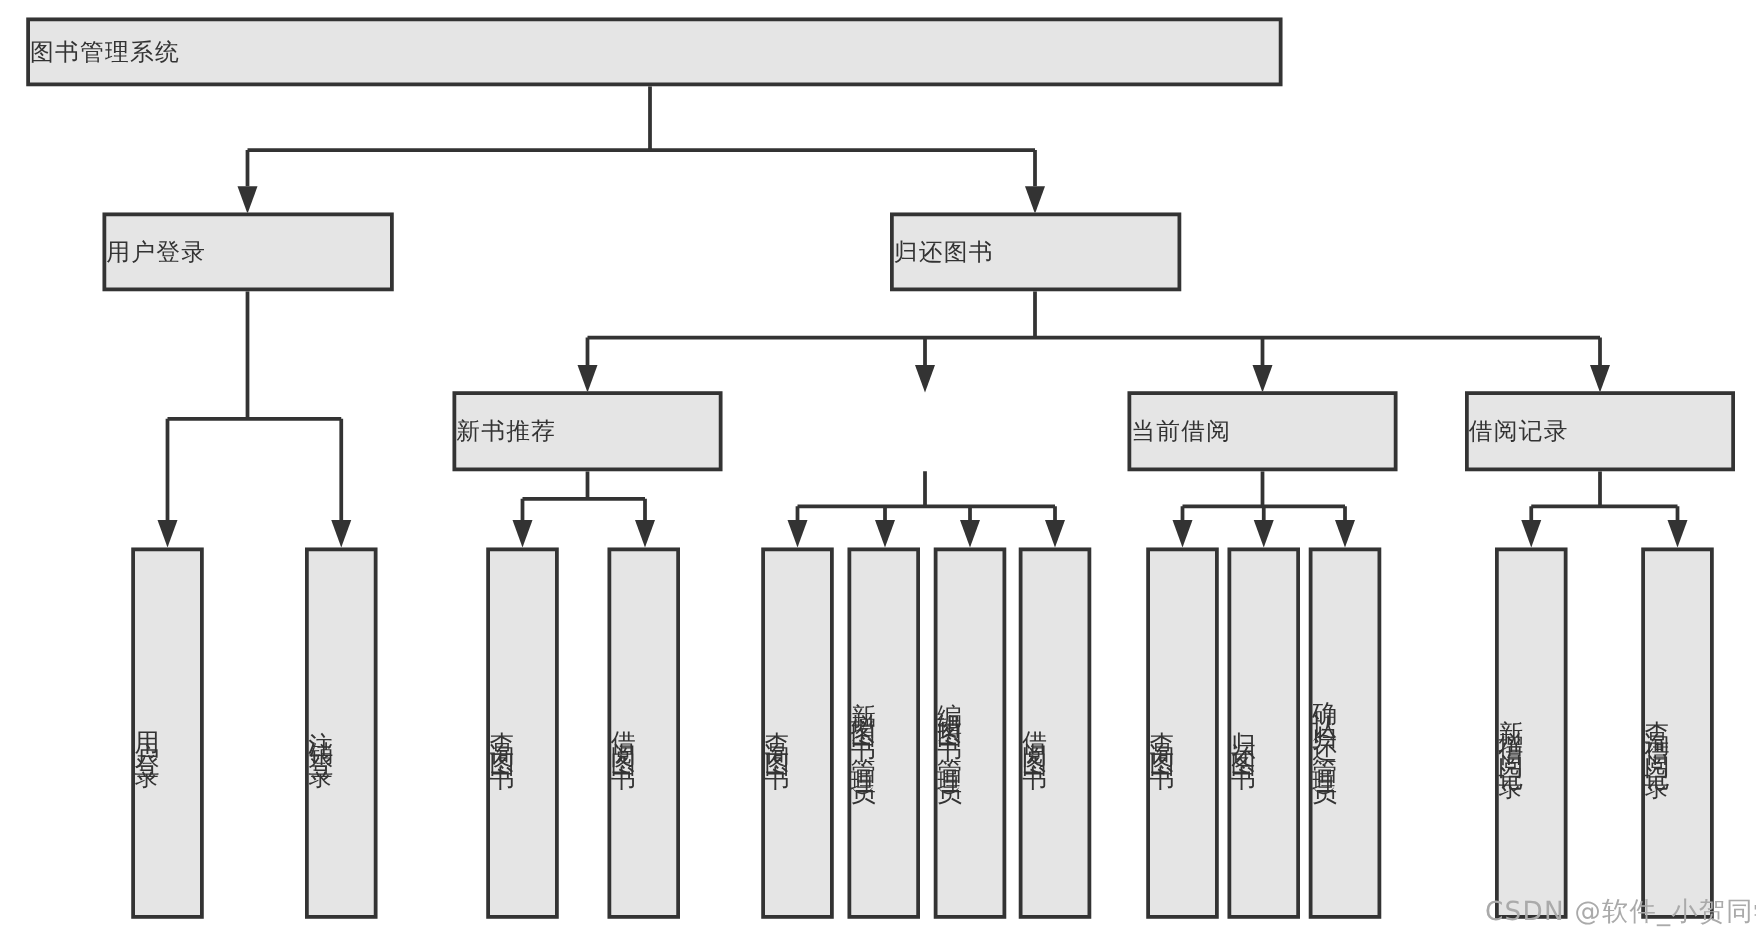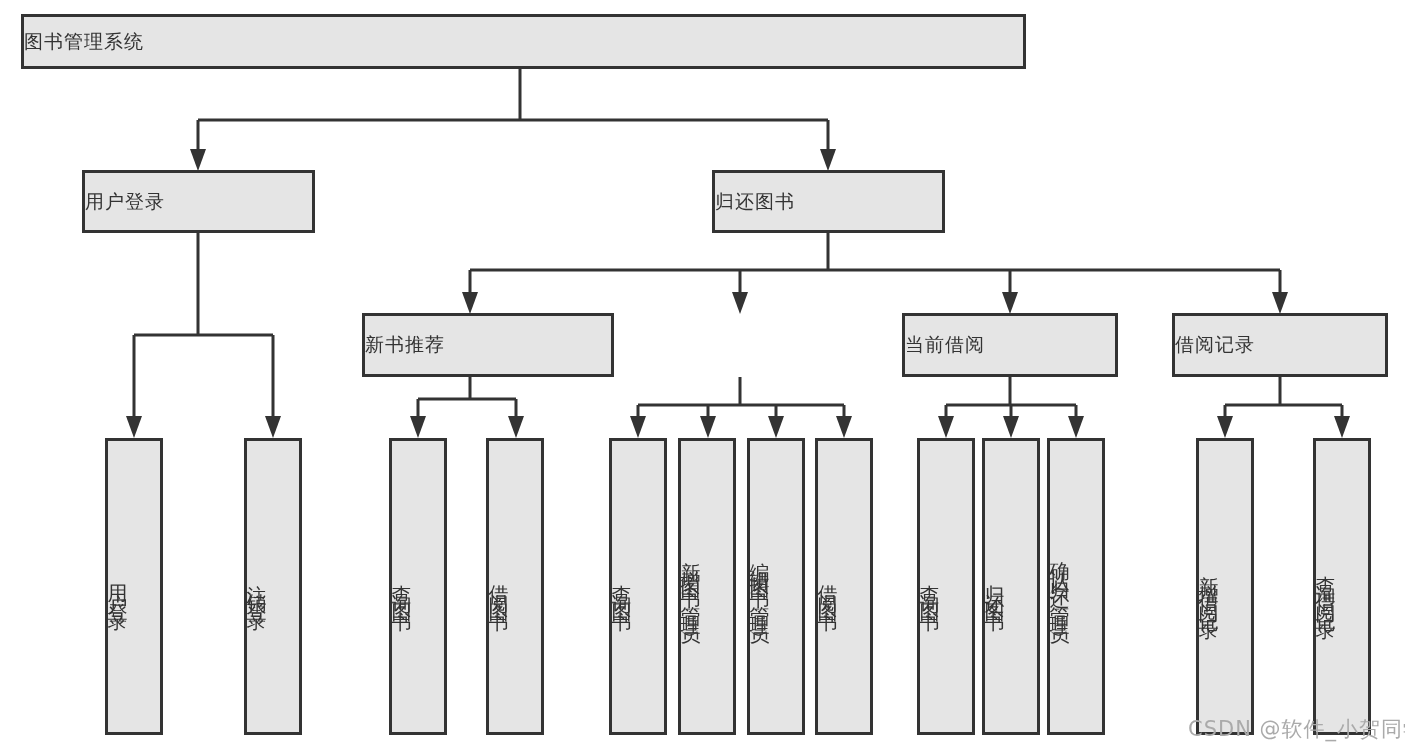--- a/index.html
+++ b/index.html
@@ -93,21 +93,21 @@
     <span>图书管理系统</span>
   </div>
 
   <div class="node" style="left:82px;top:170px;width:233px;height:63px">
     <span>用户登录</span>
   </div>
   <div class="node" style="left:712px;top:170px;width:233px;height:63px">
     <span>归还图书</span>
   </div>
 
-  <div class="node" style="left:362px;top:313px;width:252px;height:64px">
+  <div class="node" style="left:362px;top:313px;width:216px;height:64px">
     <span>新书推荐</span>
   </div>
   <div class="node" style="left:1172px;top:313px;width:216px;height:64px">
     <span>借阅记录</span>
   </div>
   <div class="node" style="left:902px;top:313px;width:216px;height:64px">
     <span>当前借阅</span>
   </div>
 
   <div class="node leaf" style="left:105px">

